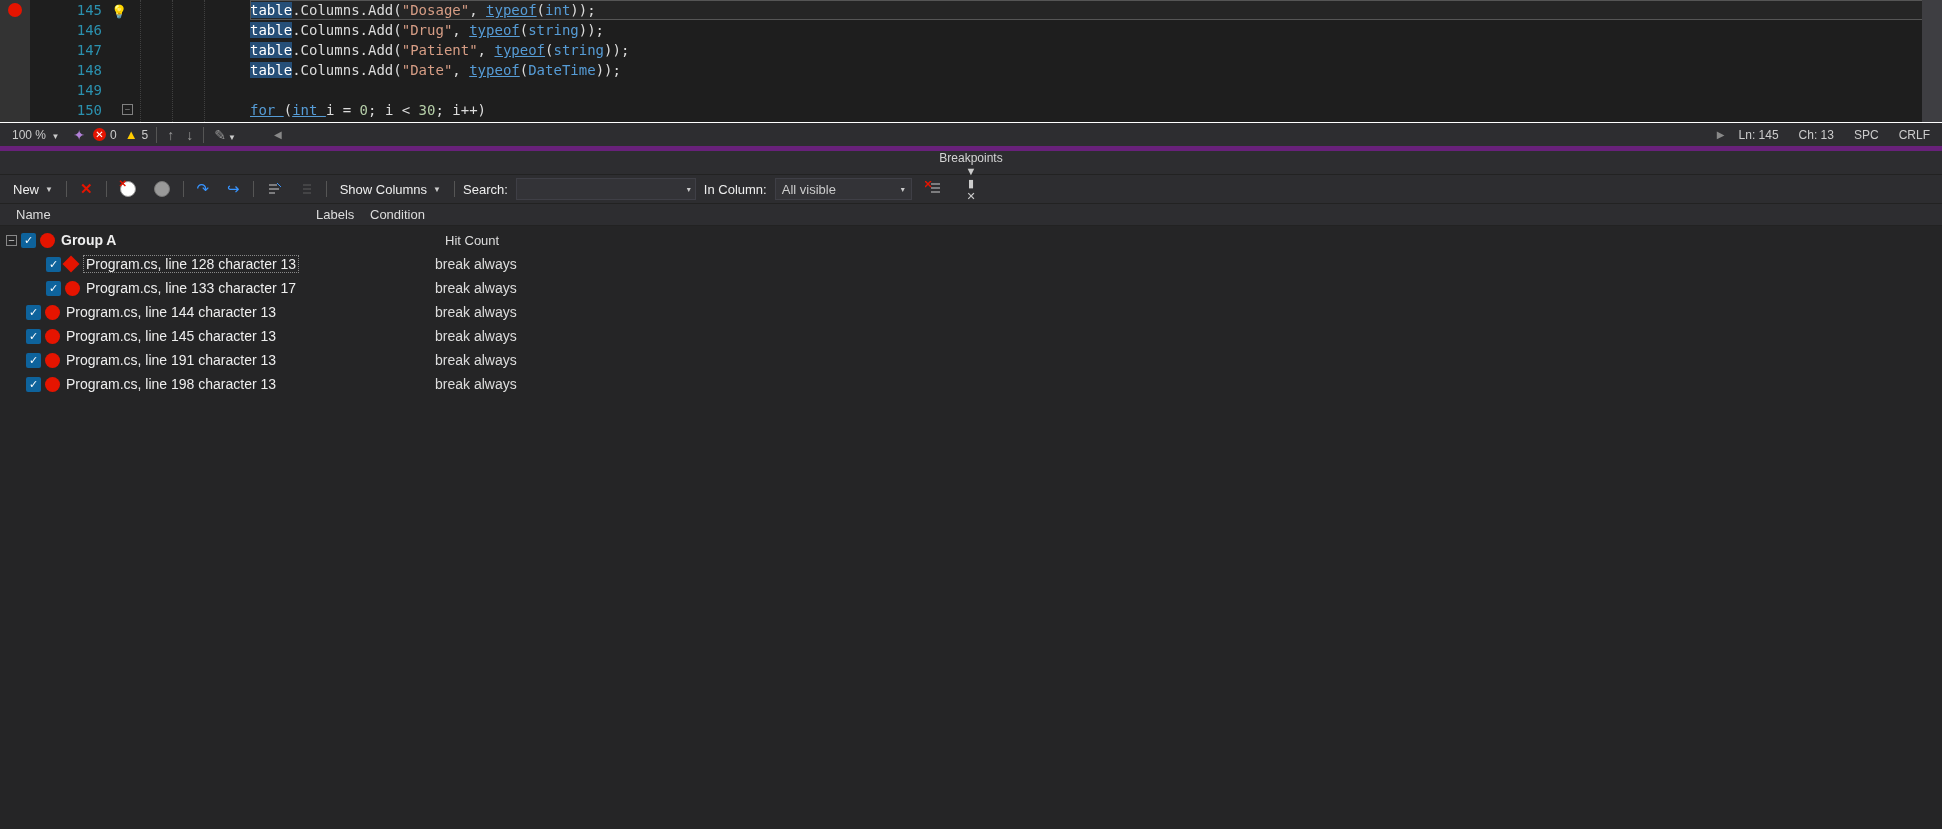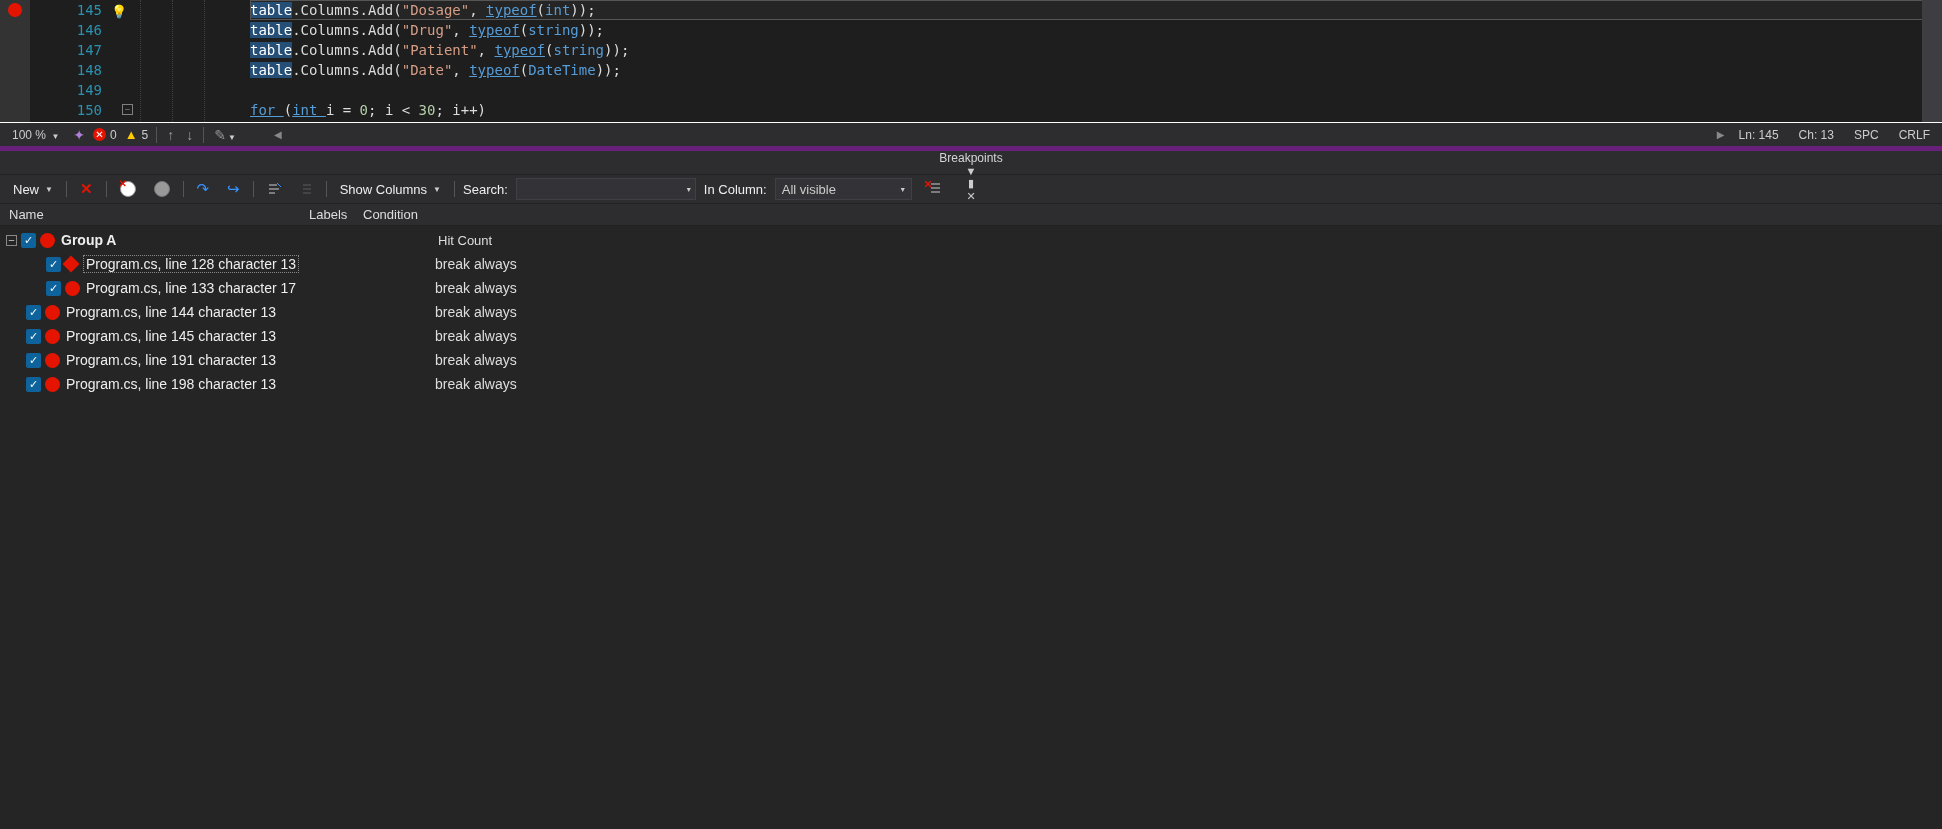--- a/index.html
+++ b/index.html
@@ -142,21 +142,21 @@
     padding:0 6px; color:#ccc;
   }
   .small-caret { font-size:8px; color:#ccc;}
 
   
   .bp-grid { background:#252526; flex:1; }
   .bp-head {
     display:flex; background:#2d2d30; height:22px;
     border-bottom:1px solid #222;
   }
-  .bp-head .col { padding:3px 9px; color:#ddd; font-size:13px; }
+  .bp-head .col { padding:3px 16px; color:#ddd; font-size:13px; }
   .col-name  { width: 300px; }
   .col-label { width: 54px; }
   .col-cond  { width: 75px; }
   .col-hit   { width: 120px; margin-top: 26px; }
 
   .bp-body { padding-top: 2px; }
   .bp-row {
     display:flex; align-items:center;
     height:24px; padding-left:6px;
     color:#eee; font-size:14px;

